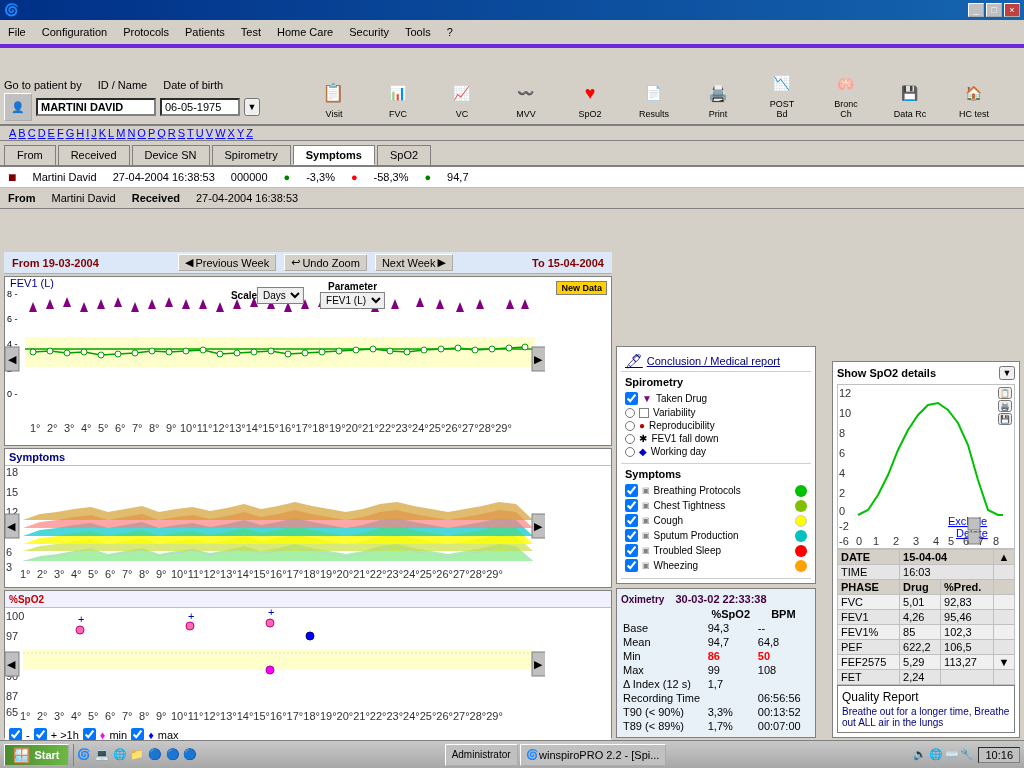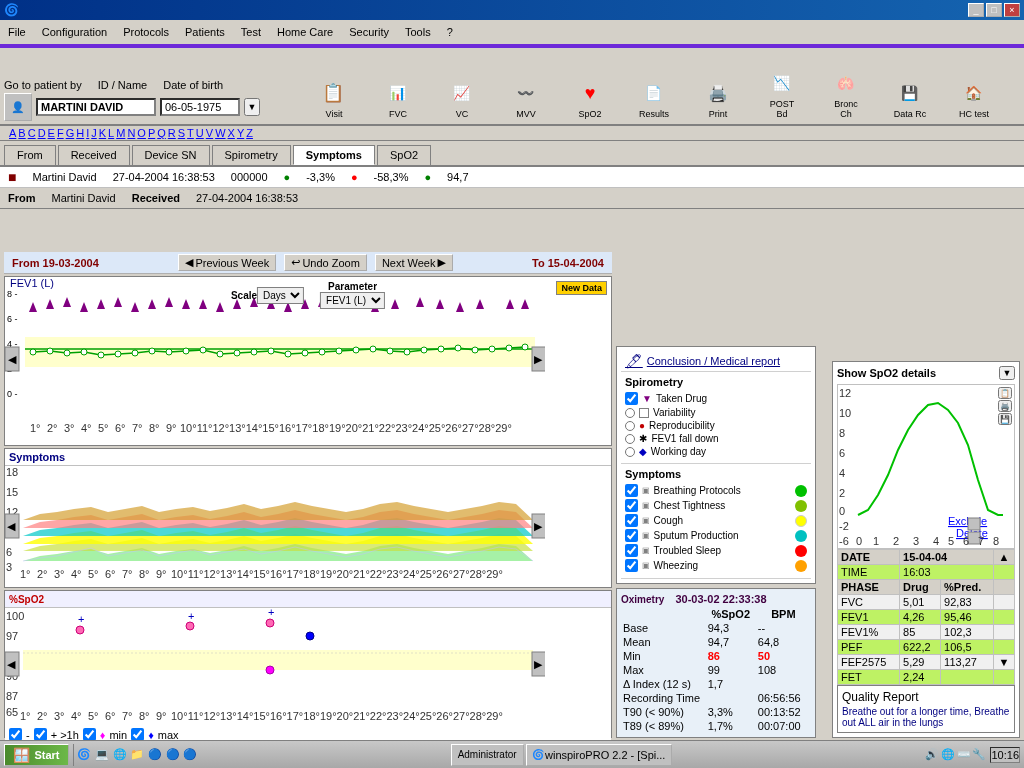--- a/index.html
+++ b/index.html
@@ -192,21 +192,21 @@
     .spo2-detail-header {
       display: flex;
       justify-content: space-between;
       align-items: center;
       margin-bottom: 4px;
     }
     .spo2-detail-title { font-size: 11px; font-weight: bold; }
 
     
     .data-table {
-      background: #bef264;
+      background: #e5e5e5;
       border: 1px solid #808080;
       width: 100%;
       border-collapse: collapse;
       font-size: 10px;
     }
     .data-table td, .data-table th {
       border: 1px solid #c0c0c0;
       padding: 1px 3px;
     }
     .data-table .header-row { background: #d4d0c8; font-weight: bold; }
@@ -301,21 +301,21 @@
       align-items: center;
     }
     .taskbar-right {
       display: flex;
       align-items: center;
       gap: 4px;
     }
     .taskbar-time {
       background: #c0c0c0;
       border: 1px inset #808080;
-      padding: 1px 0;
+      padding: 1px 6px;
       font-size: 11px;
     }
 
     .oximetry-section {
       background: #e8f0f8;
       border: 1px solid #808080;
       padding: 4px;
       margin-top: 2px;
     }
     .oximetry-title { font-weight: bold; font-size: 10px; color: #400040; margin-bottom: 2px; }

